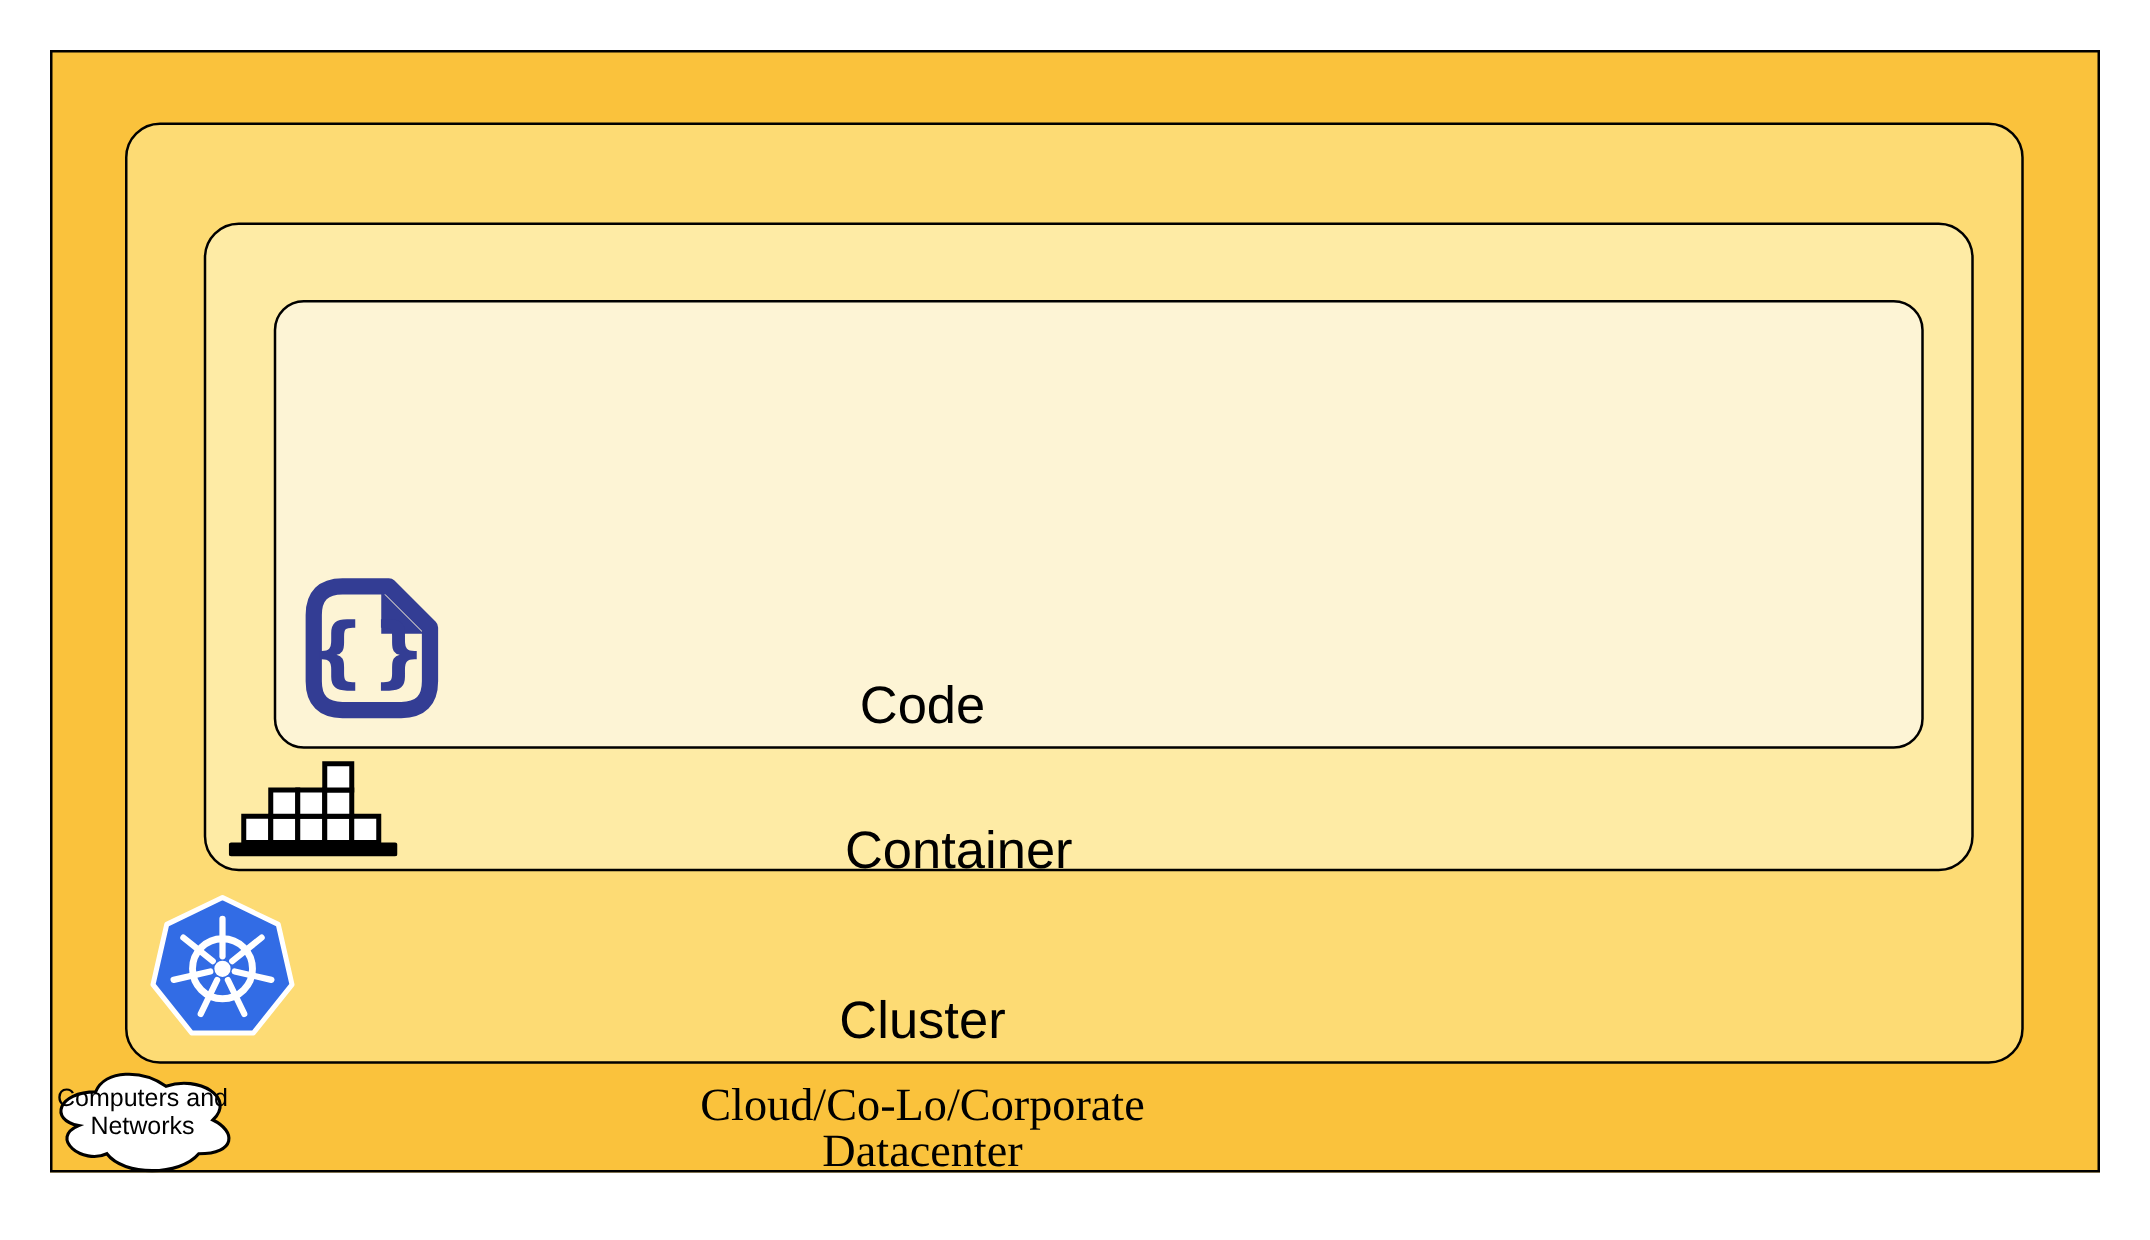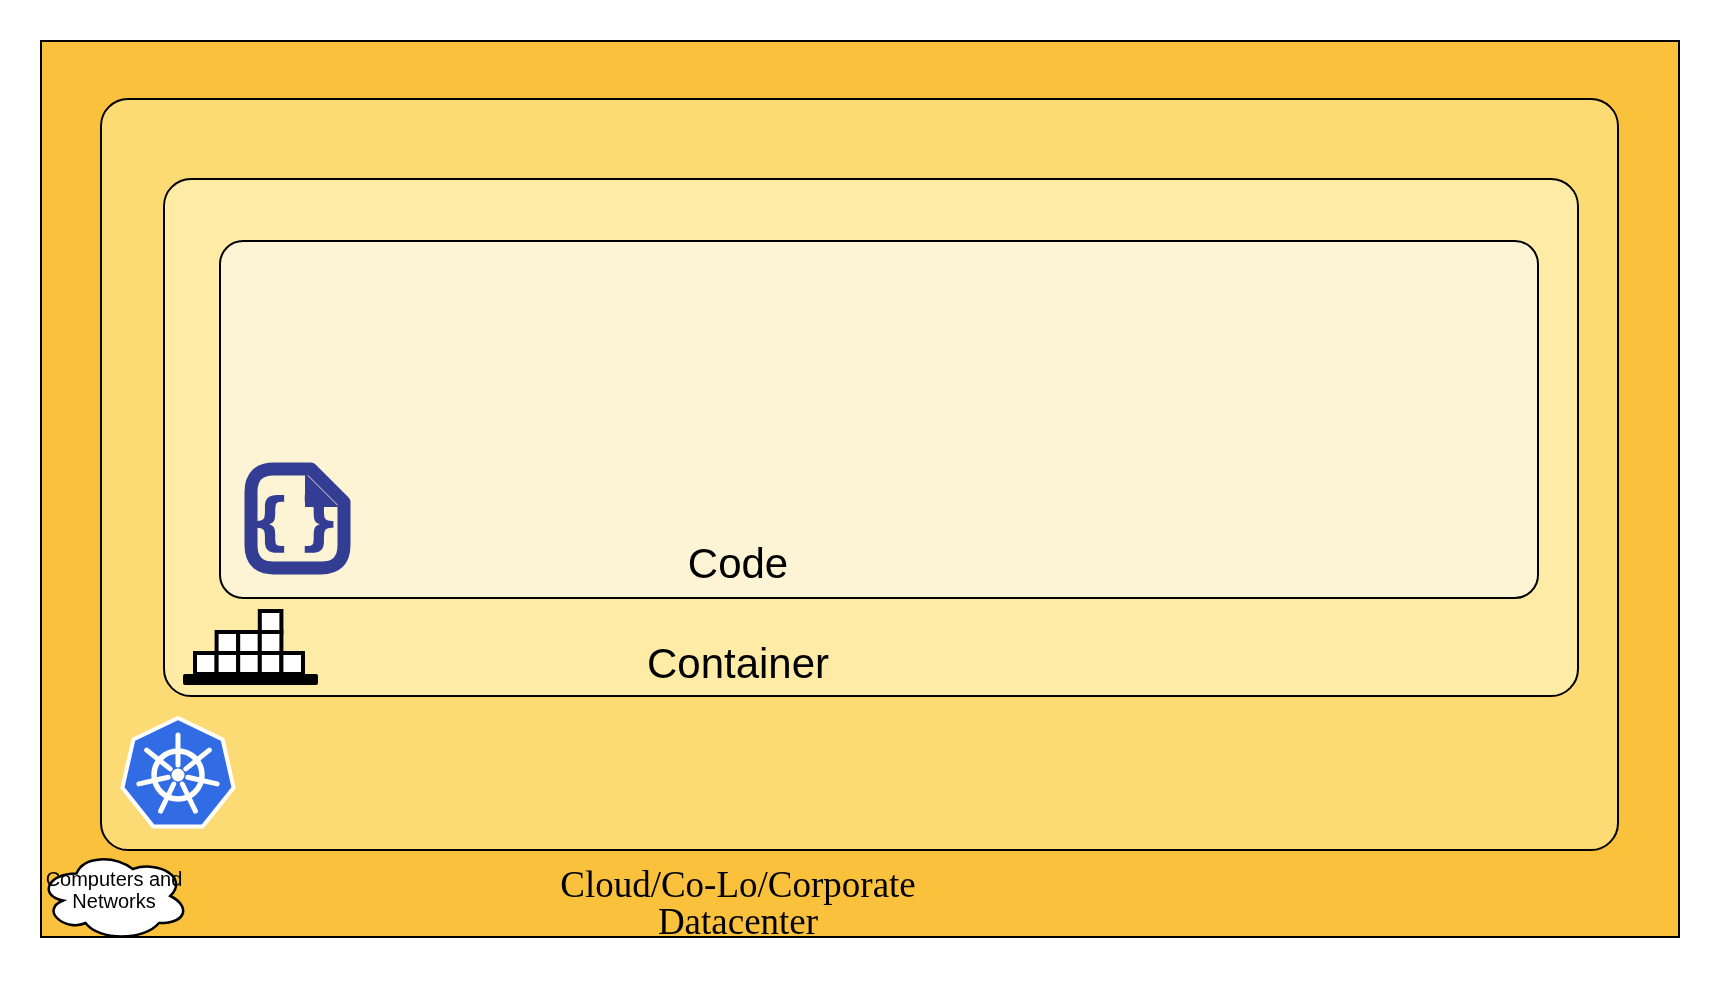--- a/index.html
+++ b/index.html
@@ -16,21 +16,21 @@
   #box-container{left:163px;top:178px;width:1416px;height:519px;background:#FEEBA5;border-radius:28px;z-index:3;}
   #box-code{left:219px;top:240px;width:1320px;height:359px;background:#FDF4D5;border-radius:24px;z-index:4;}
 
   .layer-label{
     position:absolute;left:0;width:1476px;
     text-align:center;color:#000000;
     font-size:42px;line-height:48px;
     z-index:6;
   }
   #label-code{top:540px;}
-  #label-container{top:640px;}
+  #label-container{top:656px;margin-left:29px;}
   #label-cluster{top:792px;}
   #label-datacenter{top:866px;font-size:37px;line-height:37px;white-space:pre-line;font-family:Liberation Serif, serif;}
 
   .icon{position:absolute;z-index:7;}
   #icon-code-file{left:242px;top:460px;}
   #icon-container-blocks{left:183px;top:608px;}
   #icon-kubernetes{left:118px;top:714px;}
   #shape-cloud{left:39px;top:851px;}
   #cloud-text{
     position:absolute;left:44px;top:868px;width:140px;
@@ -43,20 +43,21 @@
 
 <div id="canvas">
 
   <div class="box" id="box-datacenter"></div>
   <div class="box" id="box-cluster"></div>
   <div class="box" id="box-container"></div>
   <div class="box" id="box-code"></div>
 
   <div class="layer-label" id="label-code">Code</div>
   <div class="layer-label" id="label-container">Container</div>
+  <div class="layer-label" id="label-cluster">Cluster</div>
   <div class="layer-label" id="label-datacenter">Cloud/Co-Lo/Corporate
 Datacenter</div>
 
   <svg class="icon" id="icon-code-file" width="111" height="117" viewBox="0 0 111 117">
     <path d="M 32 9 H 69 L 102 42 V 85 Q 102 108 79 108 H 32 Q 9 108 9 85 V 32 Q 9 9 32 9 Z" fill="none" stroke="#333D94" stroke-width="13" stroke-linejoin="round"></path>
     <path d="M 63 13 L 97 47 L 63 47 Z" fill="#333D94"></path>
     <text x="55" y="82" text-anchor="middle" font-family="DejaVu Sans, sans-serif" font-weight="bold" font-size="62" letter-spacing="5" fill="#333D94">{}</text>
   </svg>
 
   <svg class="icon" id="icon-container-blocks" width="135" height="78" viewBox="0 0 135 78">

